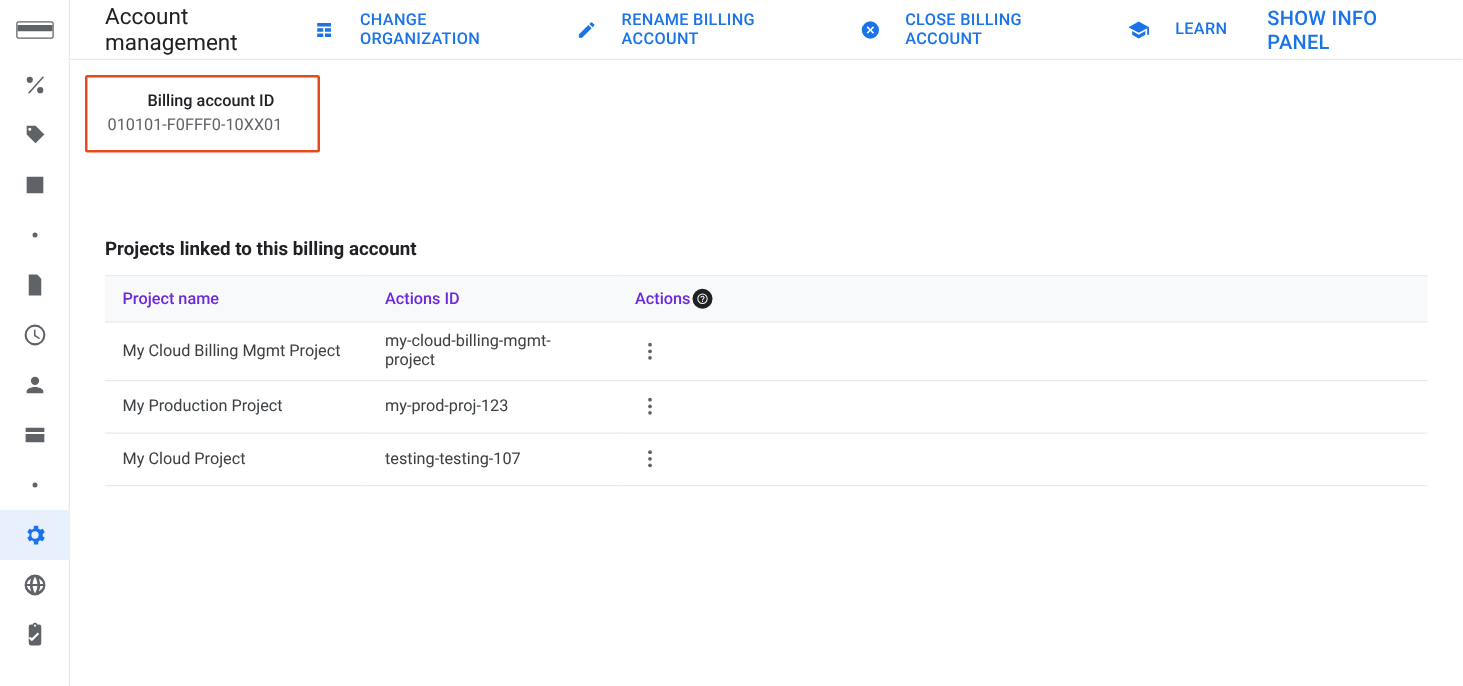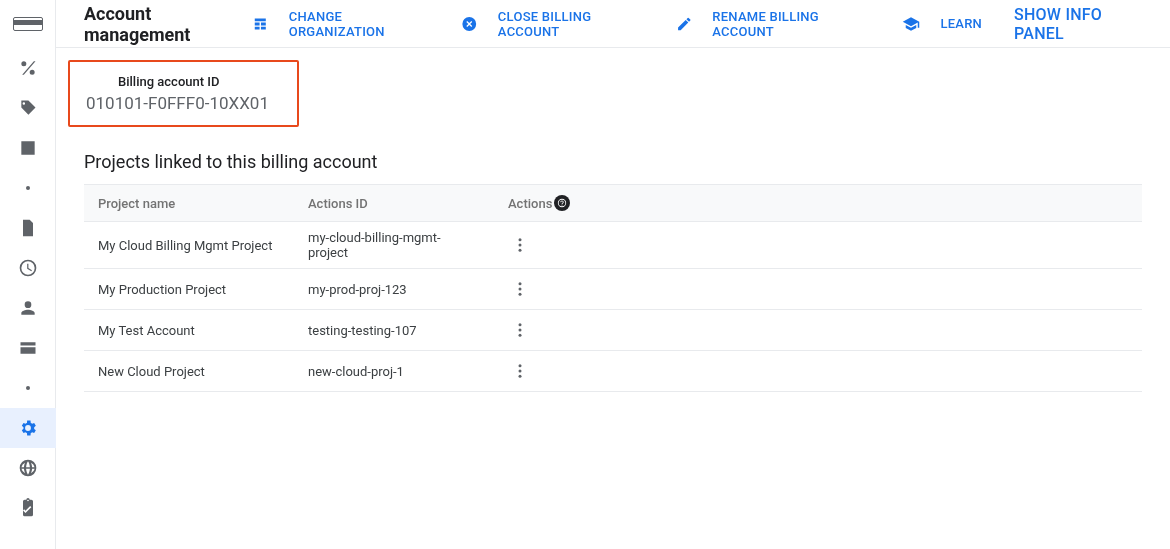--- a/index.html
+++ b/index.html
@@ -13,39 +13,39 @@
   .sidebar-item { width:56px; height:40px; display:flex; align-items:center; justify-content:center; color:#5f6368; cursor:pointer; }
   .sidebar-item.dot .dotmark { width:4px; height:4px; border-radius:50%; background:#5f6368; }
   .sidebar-item.active { background:#e8f0fe; color:#1a73e8; }
   .sidebar-item svg { width:20px; height:20px; fill:currentColor; }
 
   
   .main { position:absolute; left:56px; top:0; right:0; }
 
   
   .topbar { height:48px; border-bottom:1px solid #e8eaed; display:flex; align-items:center; padding:0 24px 0 28px; }
-  .topbar-title { font-size:18px; font-weight:700; color:#202124; }
+  .topbar-title { font-size:18px; font-weight:400; color:#202124; }
   .topbar-actions { margin-left:auto; display:flex; align-items:center; gap:32px; }
   .action-btn { display:inline-flex; align-items:center; gap:20px; color:#1a73e8; font-size:13px; font-weight:500; letter-spacing:.25px; cursor:pointer; text-transform:uppercase; }
   .action-btn svg { width:18px; height:18px; fill:#1a73e8; }
   .info-panel-btn { color:#1a73e8; font-size:16px; font-weight:500; letter-spacing:.25px; cursor:pointer; }
 
   
   .billing-id-box { margin:12px 0 0 12px; border:2px solid #e8491c; padding:12px 28px 12px 16px; display:inline-block; border-radius:2px; }
   .billing-id-label { font-size:13px; color:#202124; font-weight:500;padding-left:32px; }
-  .billing-id-value { font-size:17px; color:#5f6368; margin-top:4px; }
+  .billing-id-value { font-size:13px; color:#5f6368; margin-top:4px; }
 
   
   .section { padding:24px 28px 0 28px; }
-  .section-title { font-size:18px; font-weight:400; color:#202124; margin-bottom:12px; }
+  .section-title { font-size:15px; font-weight:700; color:#202124; margin-bottom:12px;margin-top:44px; }
 
   
   table.projects { width:100%; border-collapse:collapse; }
   table.projects thead tr { background:#f8f9fa; }
-  table.projects th { text-align:left; font-size:13px; font-weight:500; color:#737373; padding:10px 14px; border-bottom:1px solid #e8eaed; border-top:1px solid #e8eaed; }
+  table.projects th { text-align:left; font-size:13px; font-weight:500; color:#6d28d9; padding:10px 14px; border-bottom:1px solid #e8eaed; border-top:1px solid #e8eaed; }
   table.projects td { font-size:13px; color:#3c4043; padding:8px 14px; border-bottom:1px solid #e8eaed;margin-top:20px; }
   table.projects td.actions-cell, table.projects th.actions-col { width:auto; }
   .col-name { width:210px; }
   .col-id { width:200px; }
   .more-btn { width:24px; height:24px; display:inline-flex; align-items:center; justify-content:center; cursor:pointer; color:#5f6368; border-radius:50%; }
   .more-btn svg { width:18px; height:18px; fill:currentColor; }
   .actions-header { display:inline-flex; align-items:center; gap:2px; }
   .help-badge { width:16px; height:16px; border-radius:50%; background:#202124; display:inline-flex; align-items:center; justify-content:center; }
   .help-badge svg { width:10px; height:10px; fill:#fff; }
 </style>
@@ -122,29 +122,29 @@
     <div class="topbar-title">Account management</div>
     <div class="topbar-actions">
       <span class="action-btn">
         <svg viewBox="0 0 24 24">
             <path d="M4 4h16v4H4zM4 10h7v4H4zm9 0h7v4h-7zM4 16h7v4H4zm9 0h7v4h-7z"></path>
           </svg>
         <span>CHANGE ORGANIZATION</span>
       </span>
       <span class="action-btn">
         <svg viewBox="0 0 24 24">
+            <path d="M3 17.25V21h3.75L17.81 9.94l-3.75-3.75L3 17.25zM20.71 7.04a1 1 0 0 0 0-1.41l-2.34-2.34a1 1 0 0 0-1.41 0l-1.83 1.83 3.75 3.75 1.83-1.83z"></path>
+          </svg>
+        <span>RENAME BILLING ACCOUNT</span>
+      </span>
+      <span class="action-btn">
+        <svg viewBox="0 0 24 24">
             <path d="M12 2a10 10 0 1 0 0 20 10 10 0 0 0 0-20zm4.3 13L15 16.3 12 13.3l-3 3L7.7 15l3-3-3-3L9 7.7l3 3 3-3L16.3 9l-3 3 3 3z"></path>
           </svg>
         <span>CLOSE BILLING ACCOUNT</span>
-      </span>
-      <span class="action-btn">
-        <svg viewBox="0 0 24 24">
-            <path d="M3 17.25V21h3.75L17.81 9.94l-3.75-3.75L3 17.25zM20.71 7.04a1 1 0 0 0 0-1.41l-2.34-2.34a1 1 0 0 0-1.41 0l-1.83 1.83 3.75 3.75 1.83-1.83z"></path>
-          </svg>
-        <span>RENAME BILLING ACCOUNT</span>
       </span>
       <span class="action-btn">
         <svg viewBox="0 0 24 24">
             <path d="M12 3 1 9l11 6 9-4.91V17h2V9L12 3zM5 13.18v4L12 21l7-3.82v-4L12 17l-7-3.82z"></path>
           </svg>
         <span>LEARN</span>
       </span>
       <span class="info-panel-btn">SHOW INFO PANEL</span>
     </div>
   </div>
@@ -192,33 +192,22 @@
             <td class="col-id">my-prod-proj-123</td>
             <td class="actions-cell"><span class="more-btn">
                 <svg viewBox="0 0 24 24">
                   <circle cx="12" cy="5" r="2"></circle>
                   <circle cx="12" cy="12" r="2"></circle>
                   <circle cx="12" cy="19" r="2"></circle>
                 </svg>
               </span></td>
           </tr>
           <tr>
-            <td class="col-name">My Test Account</td>
+            <td class="col-name">My Cloud Project</td>
             <td class="col-id">testing-testing-107</td>
-            <td class="actions-cell"><span class="more-btn">
-                <svg viewBox="0 0 24 24">
-                  <circle cx="12" cy="5" r="2"></circle>
-                  <circle cx="12" cy="12" r="2"></circle>
-                  <circle cx="12" cy="19" r="2"></circle>
-                </svg>
-              </span></td>
-          </tr>
-          <tr>
-            <td class="col-name">New Cloud Project</td>
-            <td class="col-id">new-cloud-proj-1</td>
             <td class="actions-cell"><span class="more-btn">
                 <svg viewBox="0 0 24 24">
                   <circle cx="12" cy="5" r="2"></circle>
                   <circle cx="12" cy="12" r="2"></circle>
                   <circle cx="12" cy="19" r="2"></circle>
                 </svg>
               </span></td>
           </tr>
         </tbody>
     </table>

